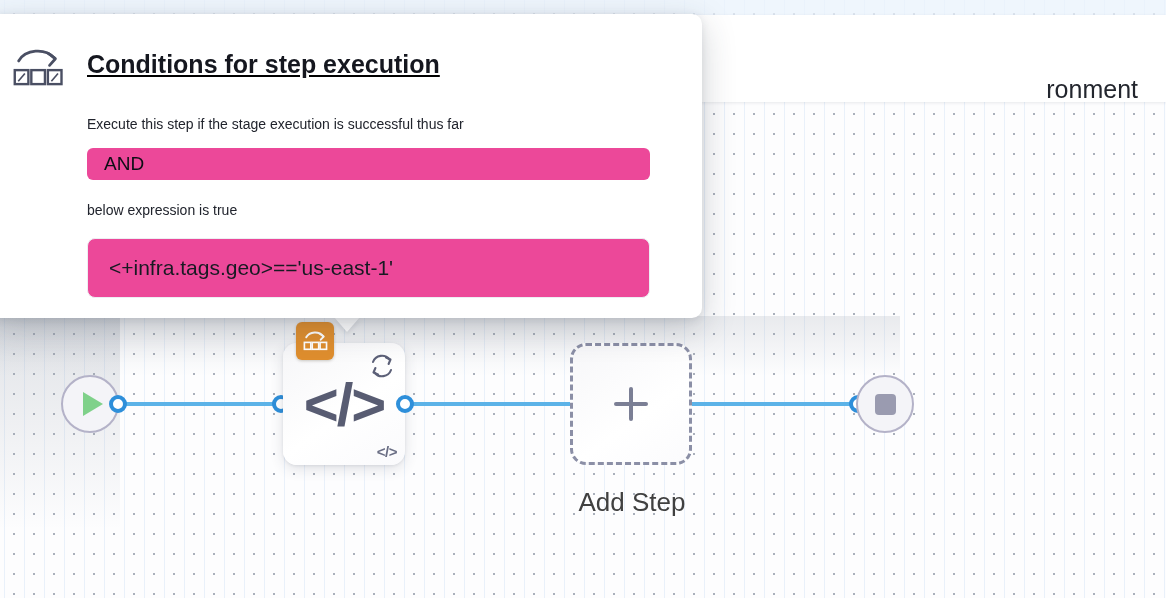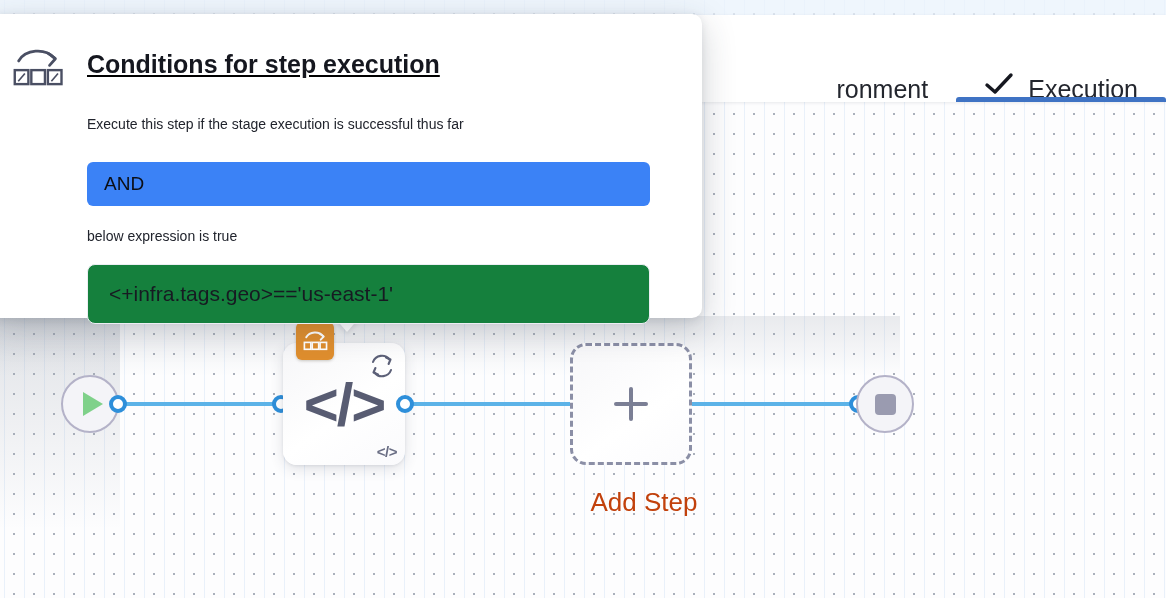--- a/index.html
+++ b/index.html
@@ -195,21 +195,21 @@
   }
   .node-caption {
     position: absolute;
     top: 487px;
     text-align: center;
     font-size: 26px;
     color: #4c5063;
     white-space: nowrap;
   }
   .cap-command { left: 243px; width: 200px; }
-  .cap-addstep { left: 544px; width: 200px; color: #c2410c; }
+  .cap-addstep { left: 532px; width: 200px; color: #404040; }
 
   
   .addstep-node {
     position: absolute;
     left: 570px; top: 343px;
     width: 122px; height: 122px;
     box-sizing: border-box;
     border: 3px dashed #8b8fa6;
     border-radius: 16px;
     background: linear-gradient(145deg, #f7f7f9 0%, #ffffff 60%, #fbfbfd 100%);
@@ -257,35 +257,35 @@
   }
   .pop-body { padding-left: 77px; padding-right: 22px; }
   .pop-text {
     font-size: 14px;
     color: #21242d;
     margin: 21px 0 0 0;
     line-height: 1.35;
   }
   .pop-text.tight { }
   .and-field {
-    margin-top: 28px;
-    height: 44px;
-    background: #3b82f6;
+    margin-top: 14px;
+    height: 32px;
+    background: #ec4899;
     border-radius: 6px;
     display: flex;
     align-items: center;
     padding-left: 17px;
     font-size: 19px;
     color: #0c0e14;
     cursor: pointer;
   }
   .expr-field {
     margin-top: 18px;
     height: 60px;
-    background: #15803d;
+    background: #ec4899;
     border: 1px solid #eceef3;
     border-radius: 8px;
     display: flex;
     align-items: center;
     padding-left: 21px;
     box-sizing: border-box;
     font-size: 21px;
     color: #171a22;
     cursor: text;
   }
@@ -301,29 +301,20 @@
     <div class="canvas-shade-band"></div>
   </div>
 
   <div class="tabbar">
     <div class="tabs">
 
       <div class="tab">
         <span class="tab-label">ronment</span>
       </div>
 
-      <div class="tab active">
-        <span class="check-icon">
-          <svg width="30" height="24" viewBox="0 0 30 24">
-            <path d="M3 13 L11 20 L27 3" fill="none" stroke="#15171f" stroke-width="3.4" stroke-linecap="round" stroke-linejoin="round"></path>
-          </svg>
-        </span>
-        <span class="tab-label">Execution</span>
-        <span class="tab-underline"></span>
-      </div>
 
     </div>
   </div>
 
   <div class="graph">
 
     <div class="edge edge-1"></div>
     <div class="edge edge-2"></div>
 
     <div class="round-node start-node">

